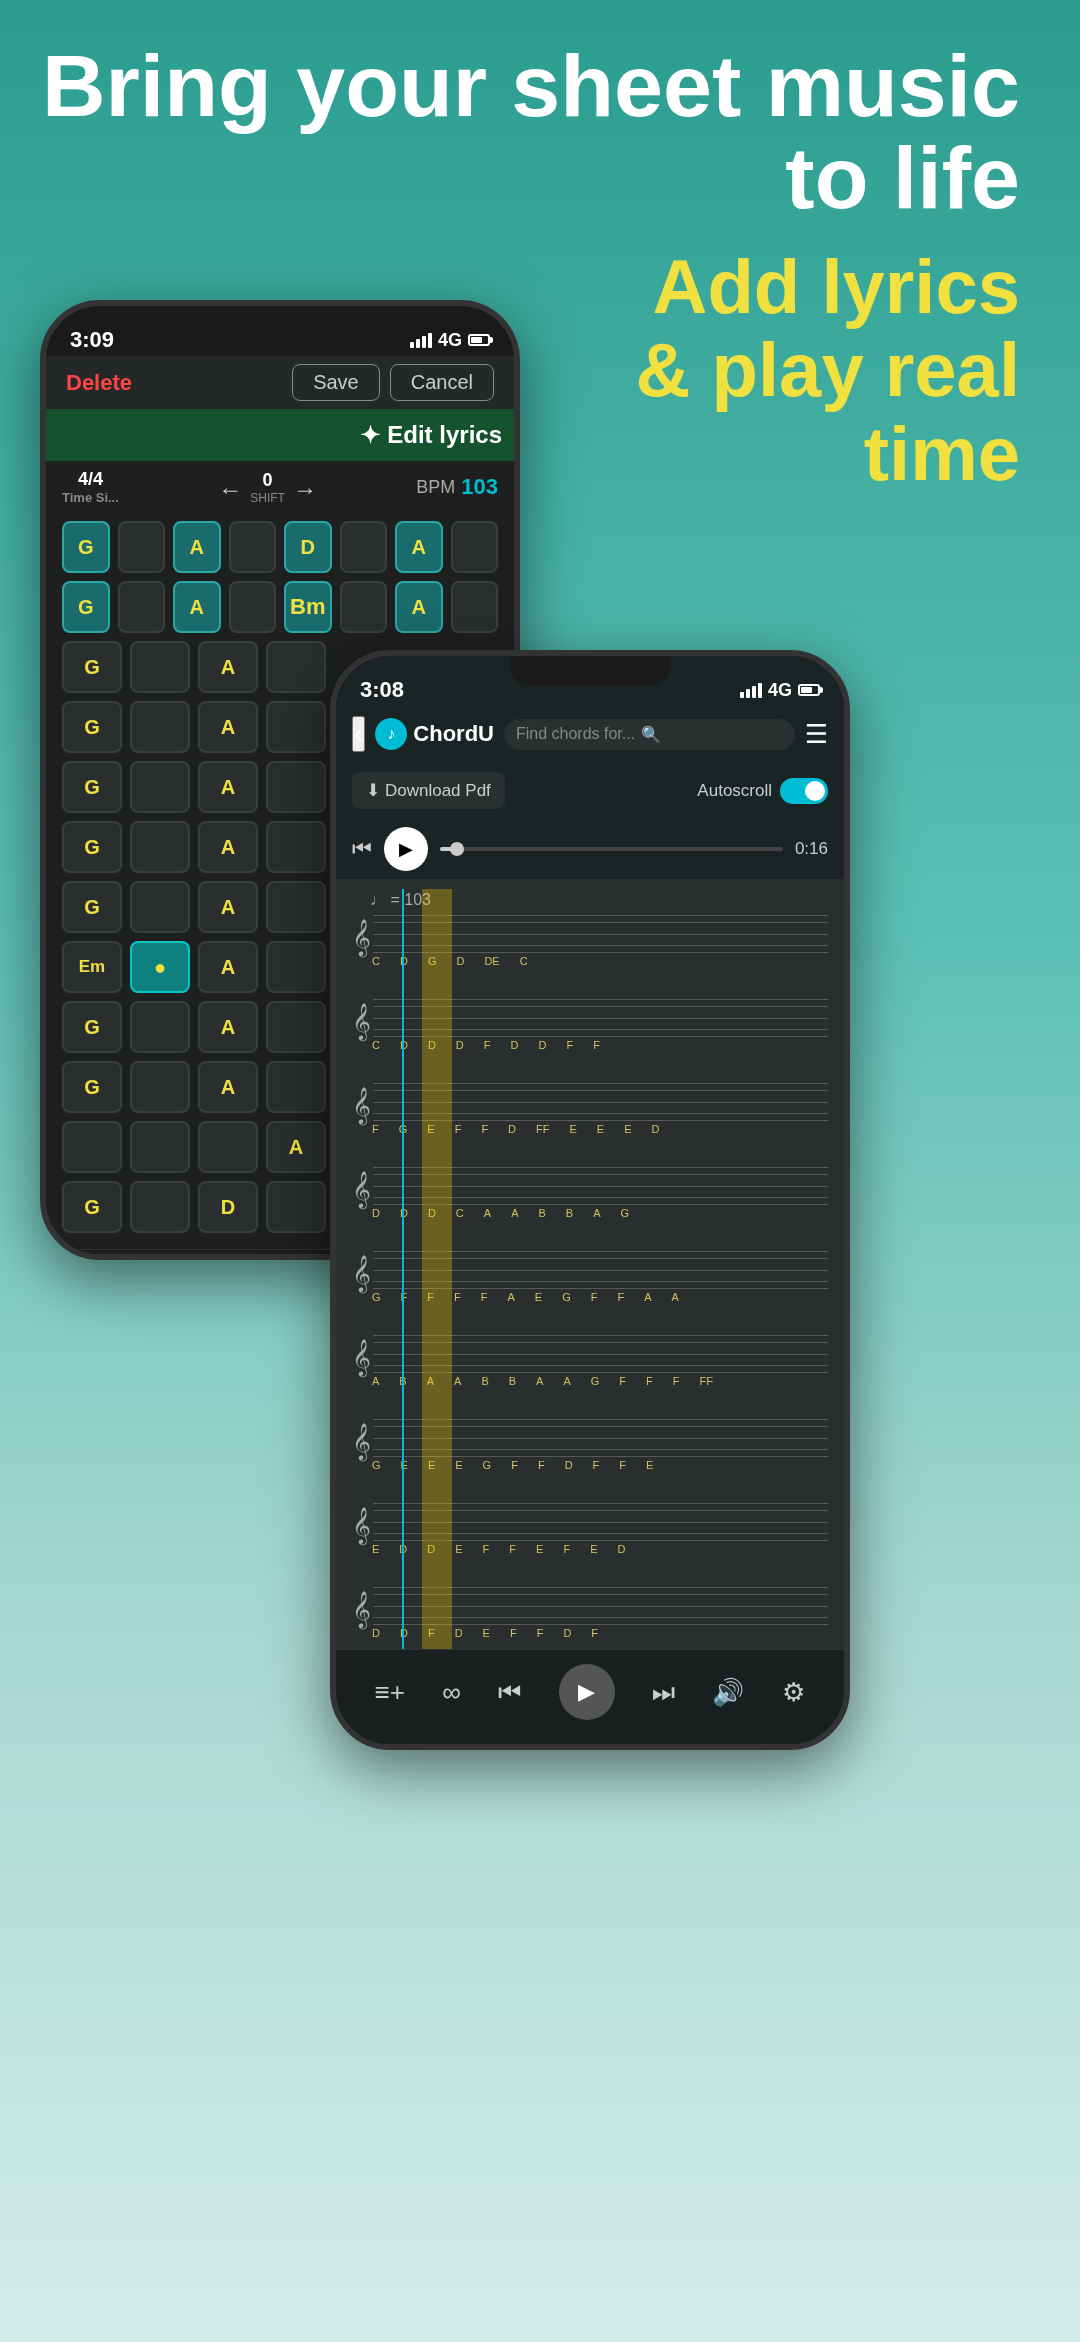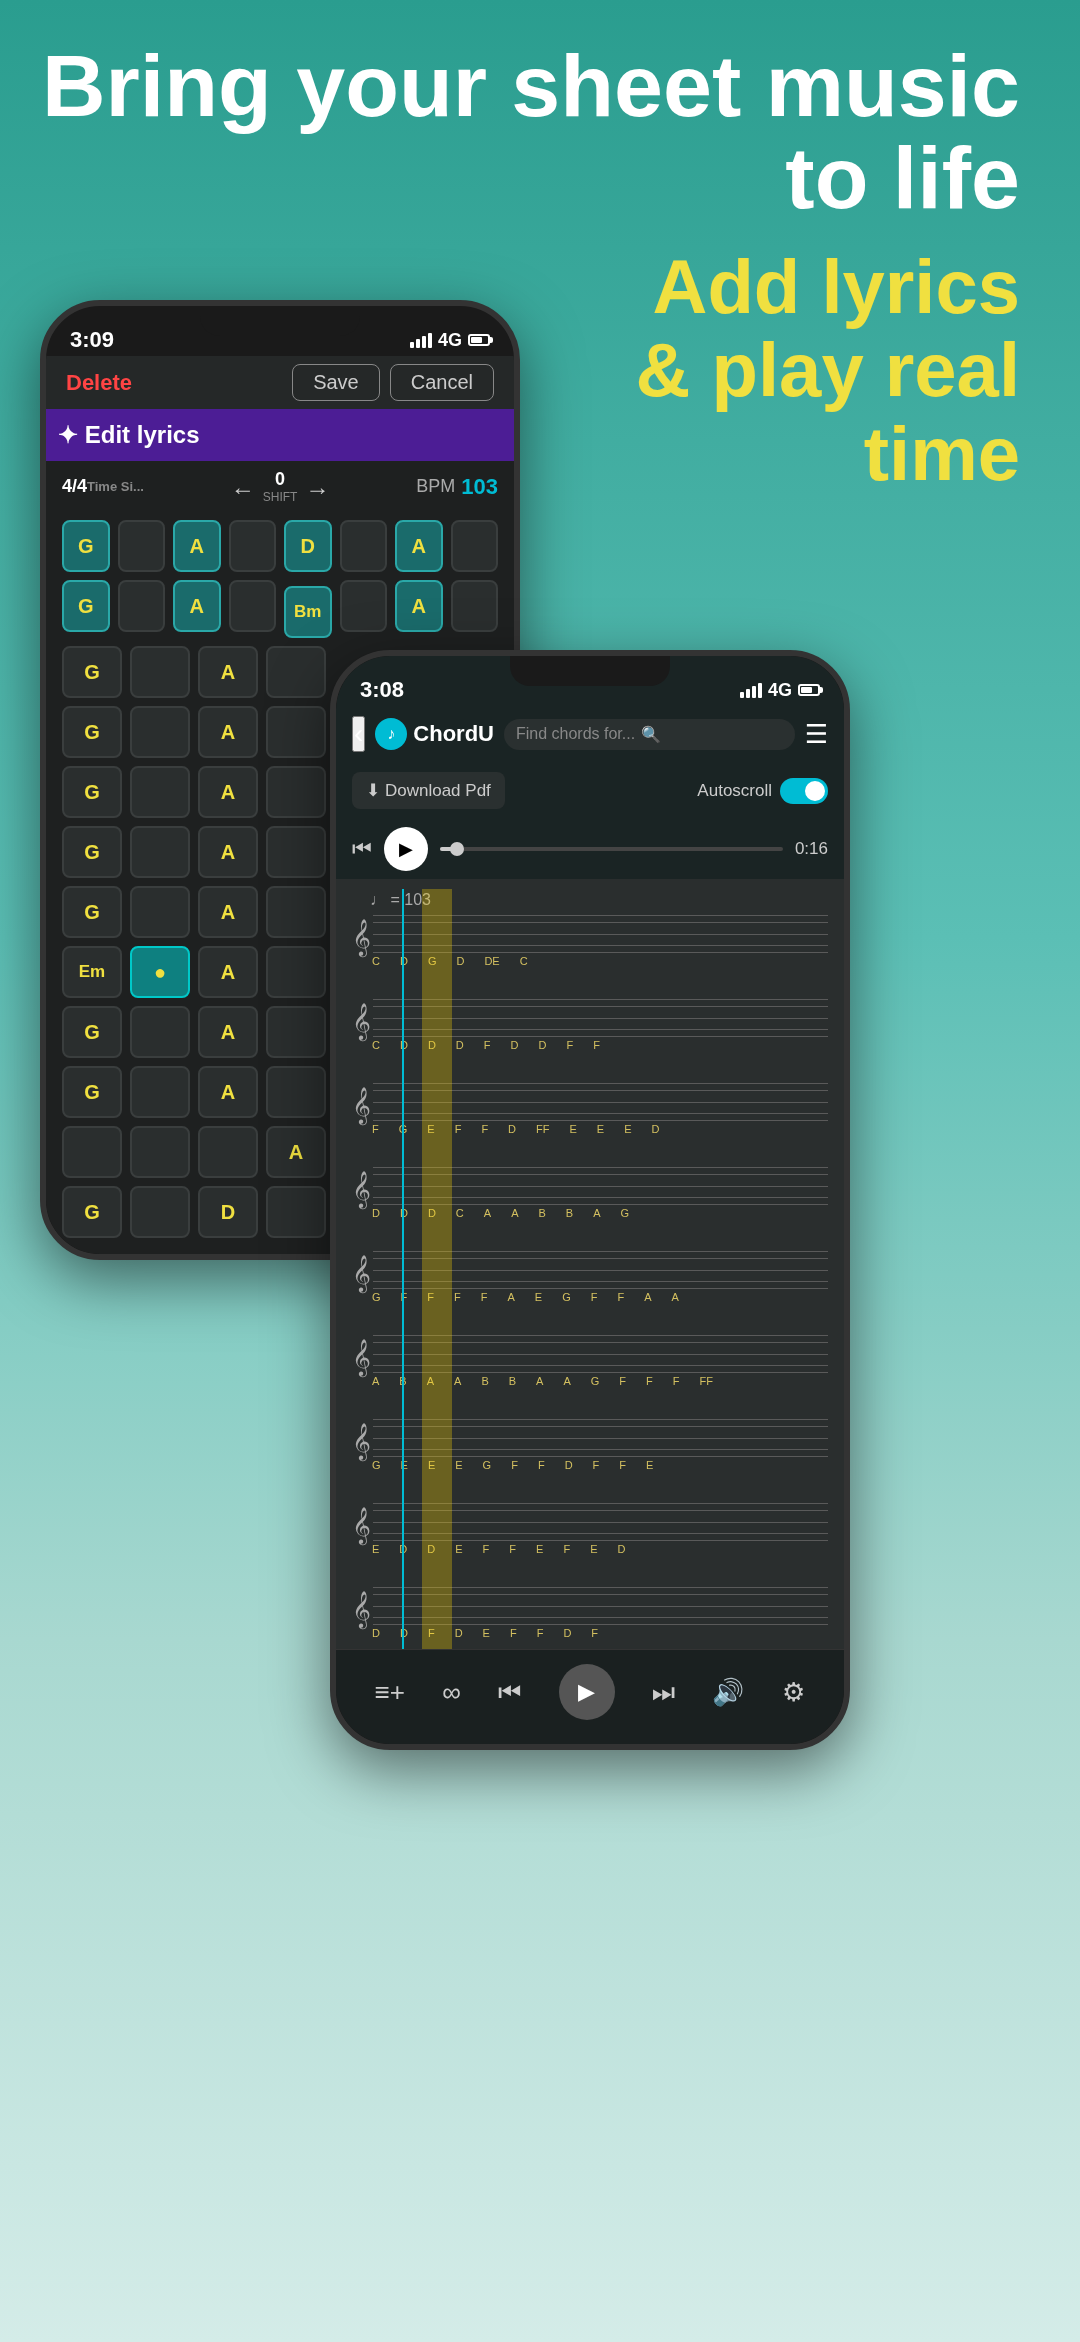--- a/index.html
+++ b/index.html
@@ -127,42 +127,42 @@
       border-radius: 8px; padding: 6px 20px; cursor: pointer;
     }
     .btn-cancel {
       color: #ccc; font-size: 20px; background: none; border: 1.5px solid #888;
       border-radius: 8px; padding: 6px 20px; cursor: pointer;
     }
 
     
     .edit-lyrics-title {
       text-align: center;
-      background: #4c1d95;
+      background: #14532d;
       color: #fff;
       font-size: 24px;
       font-weight: 600;
       padding: 12px;
       display: flex;
       align-items: center;
-      justify-content: flex-start;
+      justify-content: flex-end;
       gap: 8px;
     }
 
     
     .controls-bar {
       display: flex;
       align-items: center;
       justify-content: space-between;
       padding: 8px 16px;
       background: #1e2020;
       font-size: 18px;
       color: #ccc;
     }
-    .time-sig { display: flex; flex-direction: row; align-items: center; font-size: 16px; }
+    .time-sig { display: flex; flex-direction: column; align-items: center; font-size: 16px; }
     .shift-ctrl { display: flex; align-items: center; gap: 8px; }
     .bpm-ctrl { display: flex; align-items: center; gap: 6px; }
     .bpm-val { color: #00bcd4; font-weight: 700; font-size: 22px; }
     .arrow-btn { background: none; border: none; color: #ccc; font-size: 24px; cursor: pointer; }
 
     
     .chord-grid {
       padding: 8px 16px;
       background: #1e2020;
       flex: 1;
@@ -481,21 +481,21 @@
         <div class="chord-cell chord-dark"></div>
         <div class="chord-cell chord-teal">A</div>
         <div class="chord-cell chord-dark"></div>
       </div>
 
       <div class="chord-row">
         <div class="chord-cell chord-teal">G</div>
         <div class="chord-cell chord-dark"></div>
         <div class="chord-cell chord-teal">A</div>
         <div class="chord-cell chord-dark"></div>
-        <div class="chord-cell chord-teal" style="font-size:17px;margin-top:6px;">Bm</div>
+        <div class="chord-cell chord-teal" style="font-size:22px;">Bm</div>
         <div class="chord-cell chord-dark"></div>
         <div class="chord-cell chord-teal">A</div>
         <div class="chord-cell chord-dark"></div>
       </div>
 
       <div class="chord-row">
         <div class="chord-cell chord-dark-txt">G</div>
         <div class="chord-cell chord-dark"></div>
         <div class="chord-cell chord-dark-txt">A</div>
         <div class="chord-cell chord-dark"></div>

